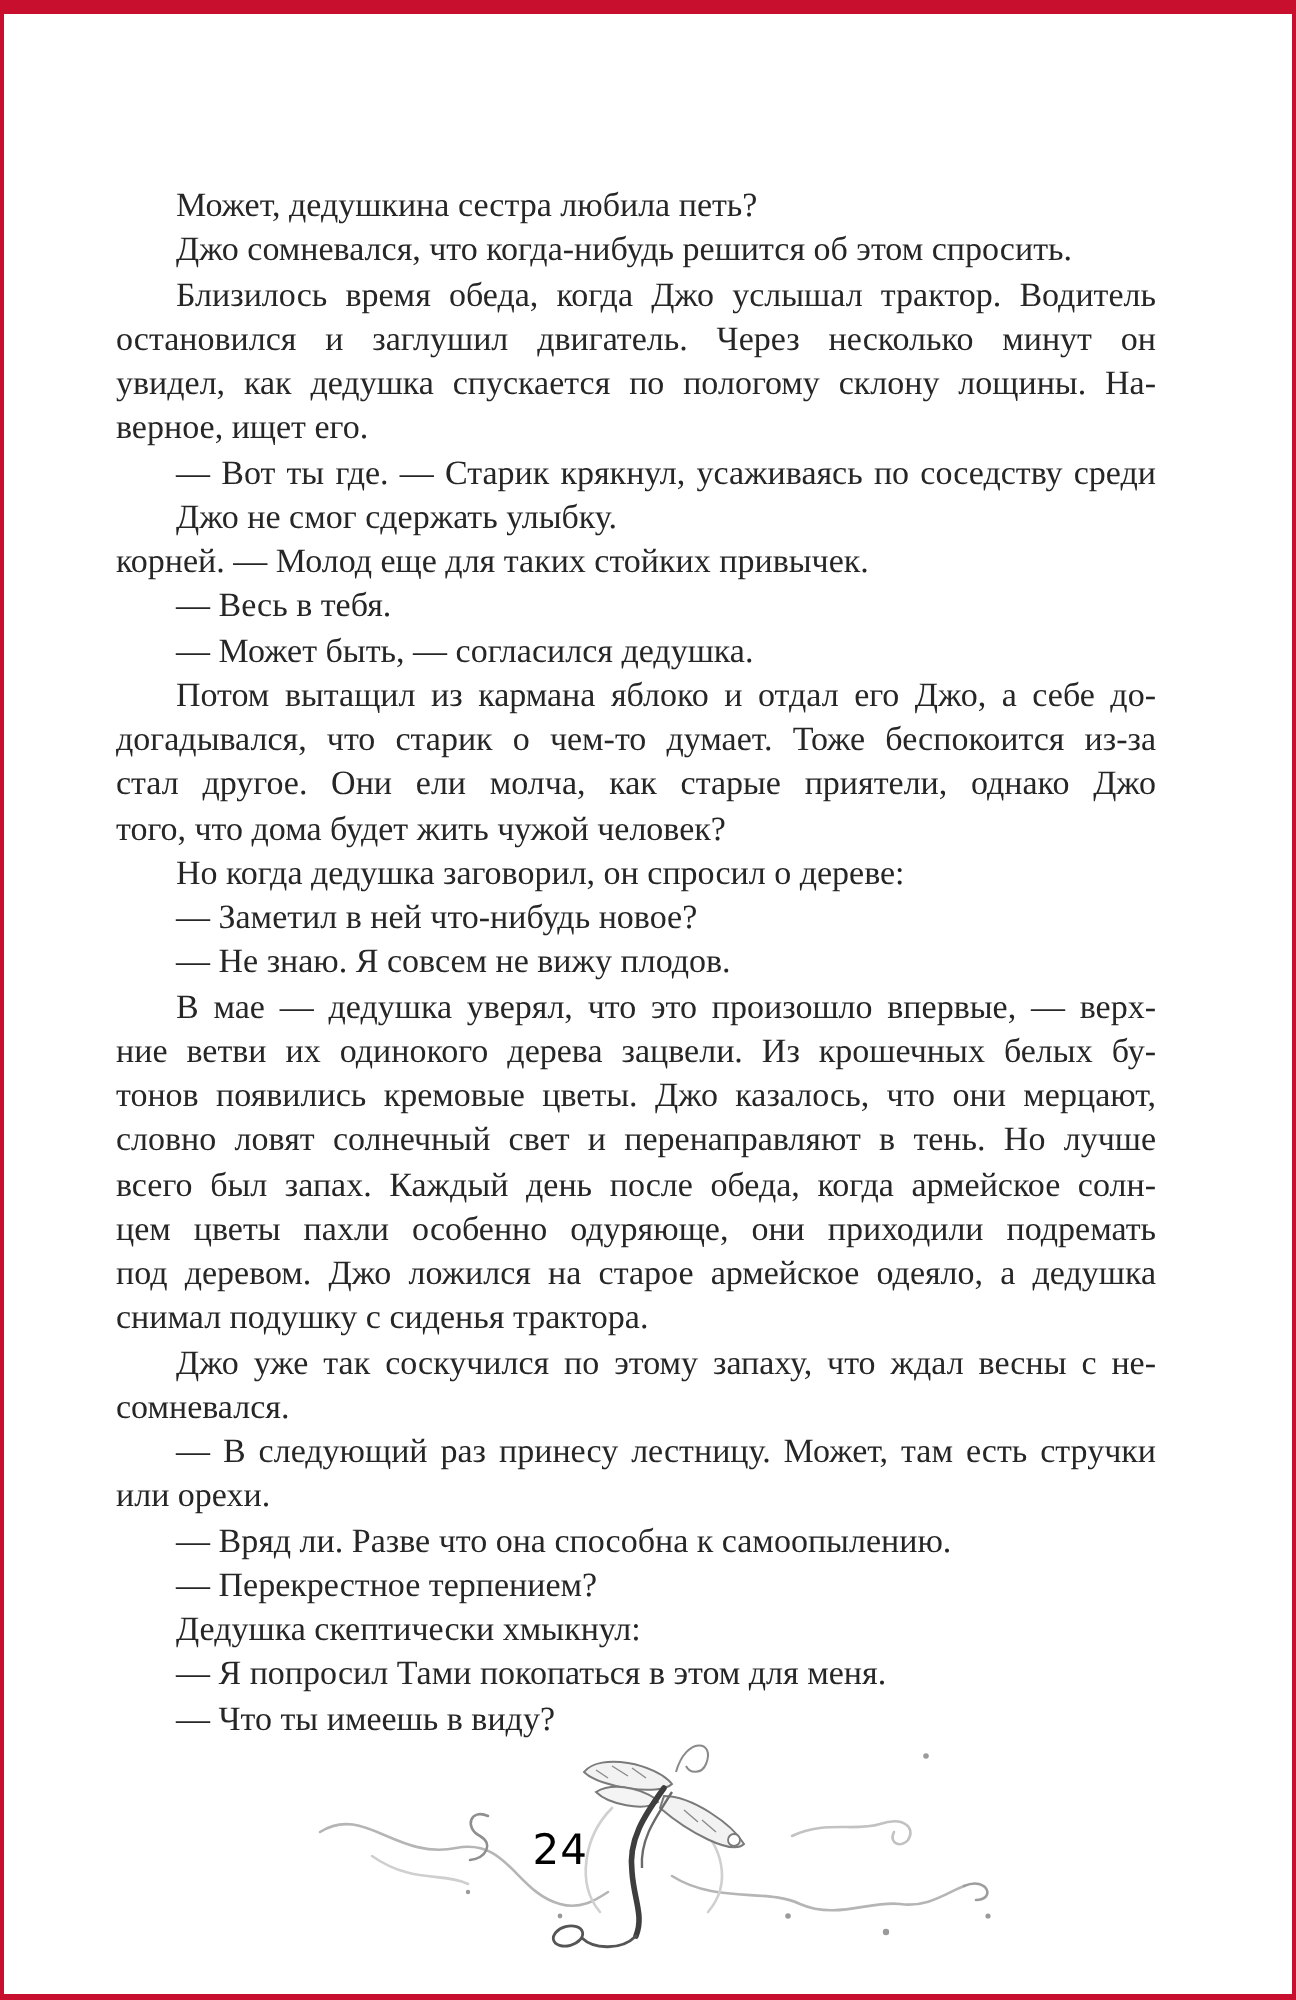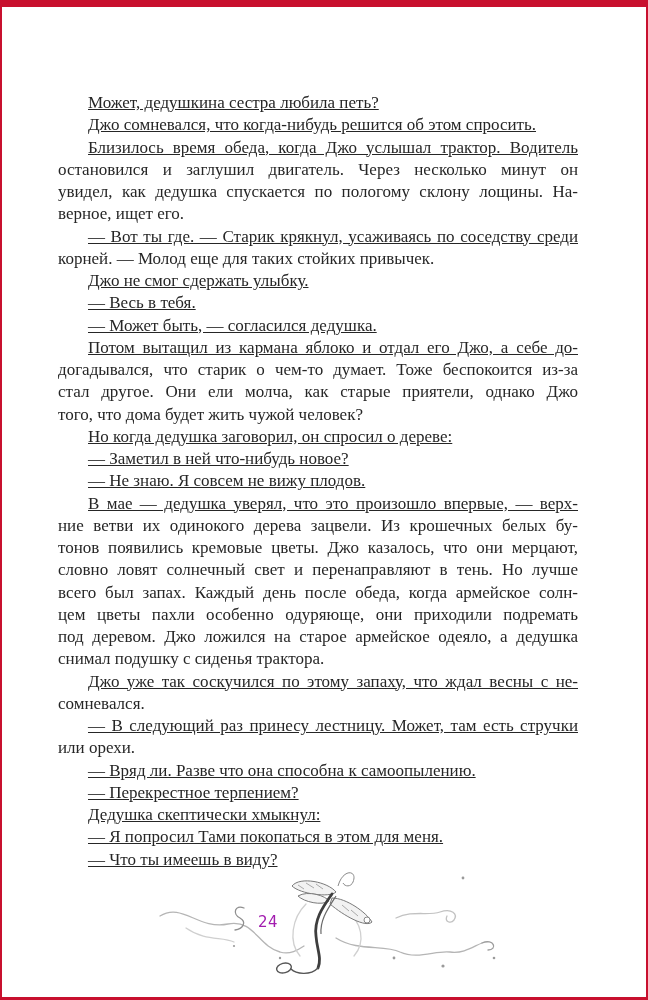--- a/index.html
+++ b/index.html
@@ -20,51 +20,51 @@
   .text-col {
     position: absolute;
     left: 58px; top: 92px; width: 520px;
     color: #262626;
     font-size: 17px;
     line-height: 22.25px;
     -webkit-font-smoothing: antialiased;
   }
   .line { text-align: left; }
   .line.j { text-align: justify; text-align-last: justify; }
-  .line.in { text-indent: 30px; text-decoration: underline; }
+  .line.in { text-indent: 30px; }
 
   
   .illustration { position: absolute; left: 146px; top: 858px; }
   .page-number {
     position: absolute; left: 258px; top: 913px; width: 36px;
-    text-align: left;
+    text-align: right;
     font-family: "DejaVu Sans", sans-serif;
-    font-size: 15px;
-    color: #a21caf;
+    font-size: 21px;
+    color: #000000;
     letter-spacing: 0.5px;
   }
 </style>
 </head>
 <body>
 
 <div class="border-top"></div>
 <div class="border-left"></div>
 <div class="border-right"></div>
 <div class="border-bottom"></div>
 
 <div class="text-col">
     <div class="line in">Может, дедушкина сестра любила петь?</div>
     <div class="line in">Джо сомневался, что когда-нибудь решится об этом спросить.</div>
     <div class="line j in">Близилось время обеда, когда Джо услышал трактор. Водитель</div>
     <div class="line j">остановился и заглушил двигатель. Через несколько минут он</div>
     <div class="line j">увидел, как дедушка спускается по пологому склону лощины. На-</div>
     <div class="line">верное, ищет его.</div>
     <div class="line j in">— Вот ты где. — Старик крякнул, усаживаясь по соседству среди</div>
+    <div class="line in">Джо не смог сдержать улыбку.</div>
     <div class="line">корней. — Молод еще для таких стойких привычек.</div>
-    <div class="line in">Джо не смог сдержать улыбку.</div>
     <div class="line in">— Весь в тебя.</div>
     <div class="line in">— Может быть, — согласился дедушка.</div>
     <div class="line j in">Потом вытащил из кармана яблоко и отдал его Джо, а себе до-</div>
     <div class="line j">догадывался, что старик о чем-то думает. Тоже беспокоится из-за</div>
     <div class="line j">стал другое. Они ели молча, как старые приятели, однако Джо</div>
     <div class="line">того, что дома будет жить чужой человек?</div>
     <div class="line in">Но когда дедушка заговорил, он спросил о дереве:</div>
     <div class="line in">— Заметил в ней что-нибудь новое?</div>
     <div class="line in">— Не знаю. Я совсем не вижу плодов.</div>
     <div class="line j in">В мае — дедушка уверял, что это произошло впервые, — верх-</div>

